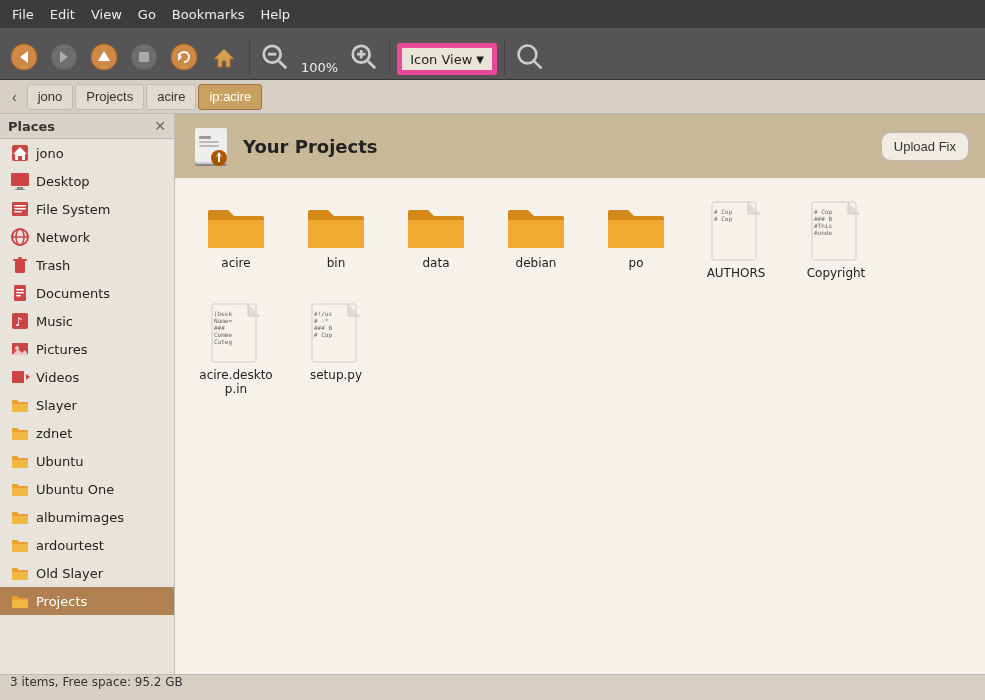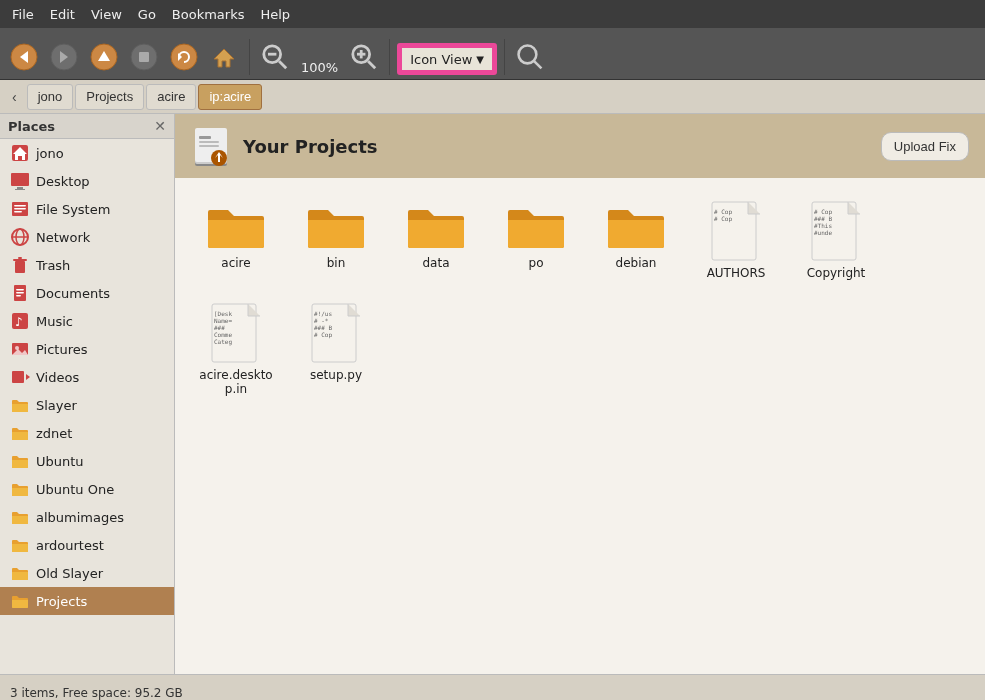--- a/index.html
+++ b/index.html
@@ -42,21 +42,21 @@
     .content-header-left { display: flex; align-items: center; gap: 12px; justify-content: center; }
     .project-icon { width: 40px; height: 44px; flex-shrink: 0; }
     .content-title { font-size: 18px; font-weight: bold; color: #222; }
     .upload-fix-btn { background: #f0ece4; border: 1px solid #bbb; border-radius: 10px; padding: 6px 12px; font-size: 13px; cursor: pointer; color: #333; }
 
     .files-grid { display: flex; flex-wrap: wrap; padding: 16px; gap: 10px; align-content: flex-start; }
     .file-item { display: flex; flex-direction: column; align-items: center; width: 90px; cursor: pointer; padding: 6px; border-radius: 4px; }
     .file-label { font-size: 12px; color: #222; text-align: center; margin-top: 4px; word-break: break-word; }
 
     
-    #statusbar { background: #d6d0c4; border-top: 1px solid #bbb; height: 26px; display: flex; align-items: flex-end; padding: 0 10px; font-size: 12px; color: #333; }
+    #statusbar { background: #d6d0c4; border-top: 1px solid #bbb; height: 26px; display: flex; align-items: flex-start; padding: 0 10px; font-size: 12px; color: #333; }
 
     
     .folder-svg { width: 60px; height: 52px; }
     .doc-svg { width: 52px; height: 62px; }
 
     
     ::-webkit-scrollbar { width: 8px; }
     ::-webkit-scrollbar-track { background: #ddd; }
     ::-webkit-scrollbar-thumb { background: #aaa; border-radius: 4px; }
   </style>
@@ -354,28 +354,28 @@
           <path d="M2,12 L2,46 Q2,48 4,48 L56,48 Q58,48 58,46 L58,18 Q58,16 56,16 L28,16 L22,10 L4,10 Q2,10 2,12Z" fill="#d4881a"></path>
           <path d="M2,20 L58,20 L58,46 Q58,48 56,48 L4,48 Q2,48 2,46Z" fill="#f0aa30"></path>
         </svg>
         <span class="file-label">data</span>
       </div>
       <div class="file-item">
         <svg class="folder-svg" viewBox="0 0 60 52" fill="none">
           <path d="M2,12 L2,46 Q2,48 4,48 L56,48 Q58,48 58,46 L58,18 Q58,16 56,16 L28,16 L22,10 L4,10 Q2,10 2,12Z" fill="#d4881a"></path>
           <path d="M2,20 L58,20 L58,46 Q58,48 56,48 L4,48 Q2,48 2,46Z" fill="#f0aa30"></path>
         </svg>
-        <span class="file-label">po</span>
+        <span class="file-label">debian</span>
       </div>
       <div class="file-item">
         <svg class="folder-svg" viewBox="0 0 60 52" fill="none">
           <path d="M2,12 L2,46 Q2,48 4,48 L56,48 Q58,48 58,46 L58,18 Q58,16 56,16 L28,16 L22,10 L4,10 Q2,10 2,12Z" fill="#d4881a"></path>
           <path d="M2,20 L58,20 L58,46 Q58,48 56,48 L4,48 Q2,48 2,46Z" fill="#f0aa30"></path>
         </svg>
-        <span class="file-label">debian</span>
+        <span class="file-label">po</span>
       </div>
 
       <div class="file-item">
         <svg class="doc-svg" viewBox="0 0 52 62" fill="none">
           <rect x="2" y="2" width="44" height="58" rx="2" fill="#f5f2ec" stroke="#ccc" stroke-width="1"></rect>
           <polygon points="38,2 50,14 38,14" fill="#e0dcd4"></polygon>
           <line x1="38" y1="2" x2="38" y2="14" stroke="#ccc" stroke-width="1"></line>
           <line x1="38" y1="14" x2="50" y2="14" stroke="#ccc" stroke-width="1"></line>
           <text x="4" y="14" font-size="6" fill="#666" font-family="monospace"># Cop</text>
           <text x="4" y="21" font-size="6" fill="#666" font-family="monospace"># Cop</text>

